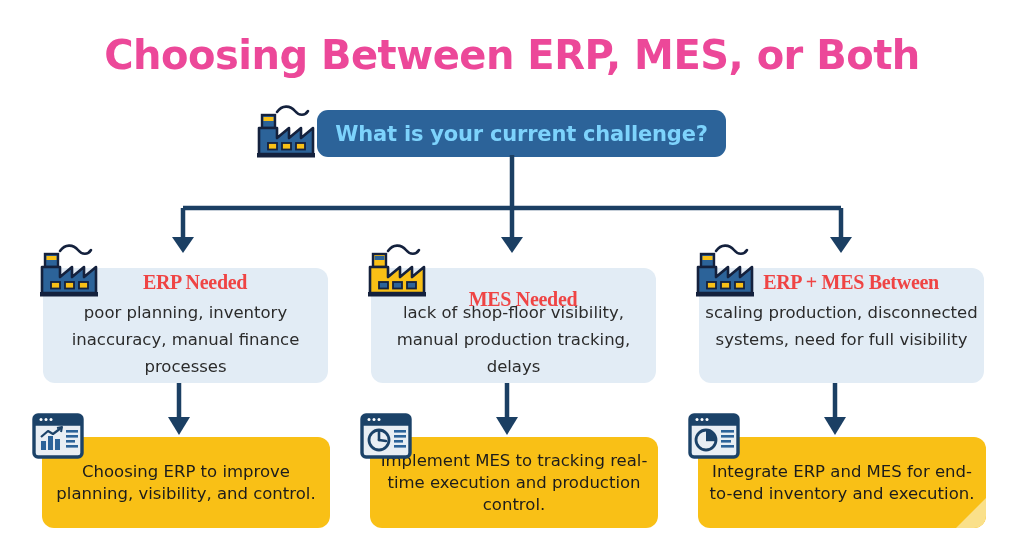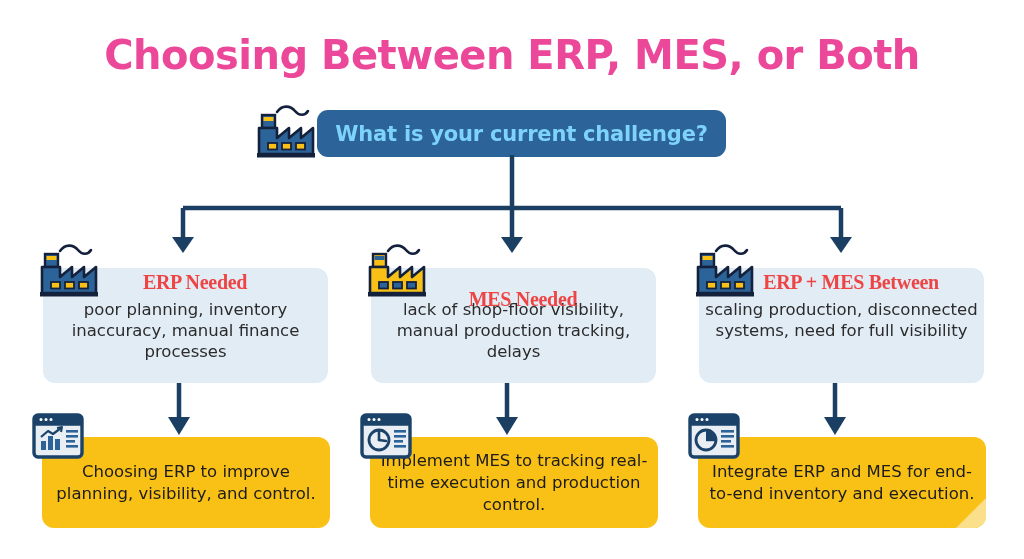--- a/index.html
+++ b/index.html
@@ -112,21 +112,21 @@
   #column-1 .challenge-heading { top: 45px; }
   #column-2 .challenge-heading { top: 28px; }
 
   .challenge-desc {
     position: absolute;
     left: 21px;
     top: 56px;
     width: 285px;
     text-align: center;
     font-size: 16.5px;
-    line-height: 21px;
+    line-height: 27px;
     color: #2b2b2b;
     font-family: "DejaVu Sans", sans-serif;
   }
 
   .column-factory {
     position: absolute;
     left: 10px;
     top: 0px;
   }
 

